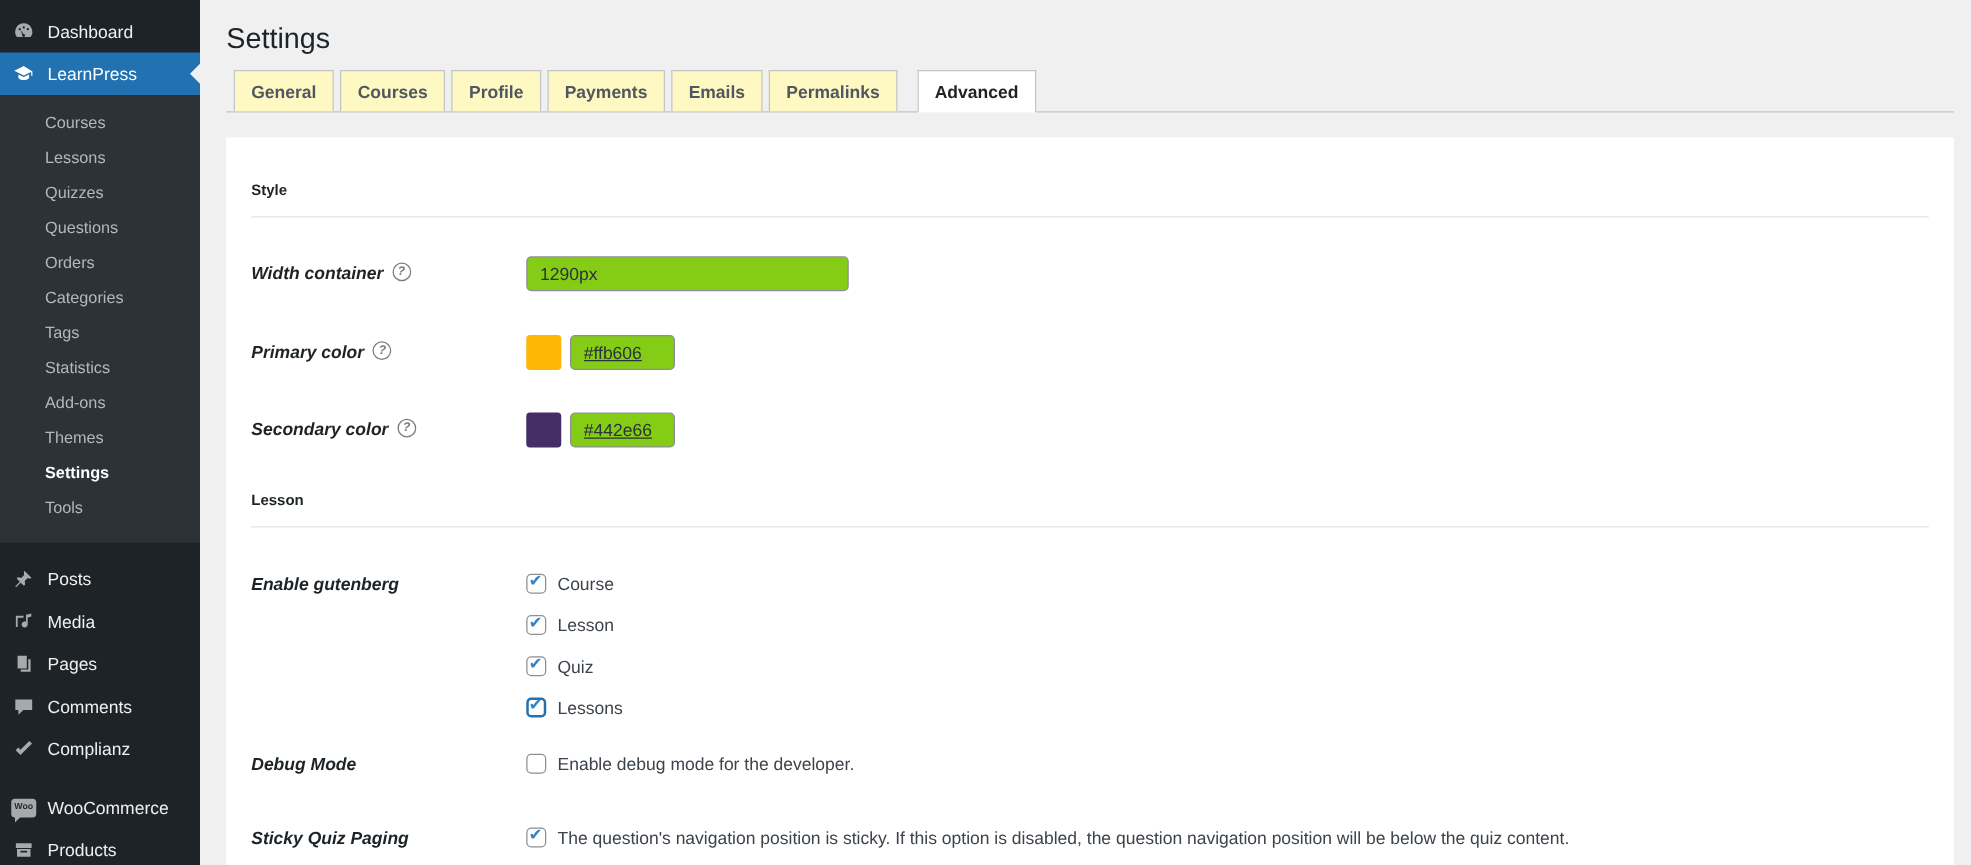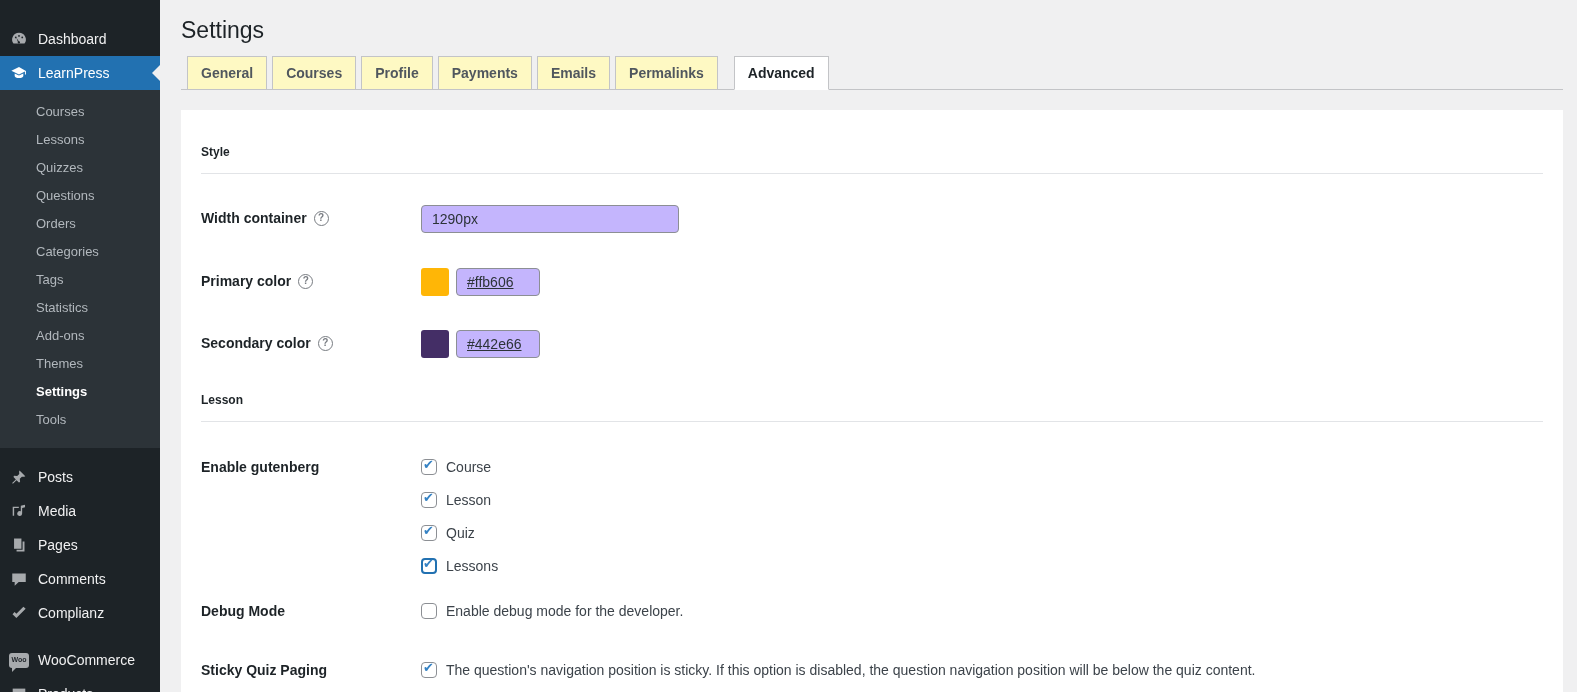--- a/index.html
+++ b/index.html
@@ -7,21 +7,21 @@
   body {
     width:1577px; height:692px; overflow:hidden;
     background:#f0f0f1;
     font-family:"Liberation Sans", sans-serif;
     display:flex;
     -webkit-font-smoothing:antialiased;
   }
 
   
   .sidebar { width:160px; min-width:160px; background:#1d2327; color:#f0f0f1; font-size:14px; }
-  .menu-top { padding-top:22px; }
+  .menu-top { padding-top:8px; }
   .menu-item { display:flex; align-items:center; gap:9px; padding:7px 8px 7px 9px; cursor:pointer; line-height:20px; }
   .mi-icon { width:20px; height:20px; min-width:20px; display:flex; align-items:center; justify-content:center; color:#a7aaad; }
   .mi-icon svg { width:18px; height:18px; }
   .menu-item.active { background:#2271b1; color:#fff; position:relative; }
   .menu-item.active .mi-icon { color:#fff; }
   .menu-item.active .arrow {
     position:absolute; right:0; top:50%; margin-top:-8px; width:0; height:0;
     border:8px solid transparent; border-right:8px solid #f0f0f1;
   }
   .submenu { background:#2c3338; padding:8px 0 14px; }
@@ -42,25 +42,25 @@
     padding:8px 13px; font-size:14px; font-weight:600; color:#50575e; cursor:pointer; white-space:nowrap; }
   .tab.active { background:#fff; color:#1d2327; margin-bottom:-1px; margin-left:11px; border-bottom:1px solid #fff; }
 
   .panel { background:#fff; margin-top:20px; padding:32px 20px 60px; min-height:580px; }
   .section-heading { font-size:12px; font-weight:600; color:#1d2327; margin:0; line-height:20px; }
   .rule { border:none; border-top:1px solid #e2e4e7; margin:11px 0 0; }
   .rows { padding-top:31px; }
   .rows2 { padding-top:37px; }
   .form-row { display:flex; align-items:flex-start; }
   .form-label { width:220px; min-width:220px; font-size:14px; font-weight:700; color:#1d2327;
-    padding-top:5px; display:flex; align-items:center; gap:7px; line-height:16px; }
+    padding-top:5px; display:flex; gap:7px; line-height:16px;font-style:italic; }
   .help { width:15px; height:15px; min-width:15px; border-radius:50%; border:1px solid #787c82; color:#787c82;
     font-size:10px; font-weight:700; display:inline-flex; align-items:center; justify-content:center; cursor:pointer; }
   .text-input { height:28px; border:1px solid #8c8f94; border-radius:4px; padding:0 10px;
-    font-size:14px; color:#2c3338; font-family:inherit; background:#c4b5fd; }
+    font-size:14px; color:#2c3338; font-family:inherit; background:#84cc16; }
   .w-wide { width:258px; }
   .w-hex  { width:84px;text-decoration:underline; }
   .swatch { width:28px; height:28px; border-radius:3px; margin-right:7px; cursor:pointer; }
   .color-field { display:flex; align-items:center; }
 
   .mb-a { margin-bottom:35px; }
   .mb-b { margin-bottom:34px; }
   .mb-c { margin-bottom:32px; }
   .mt-other { margin-top:32px; }
   .mt-debug { margin-top:28px; }

